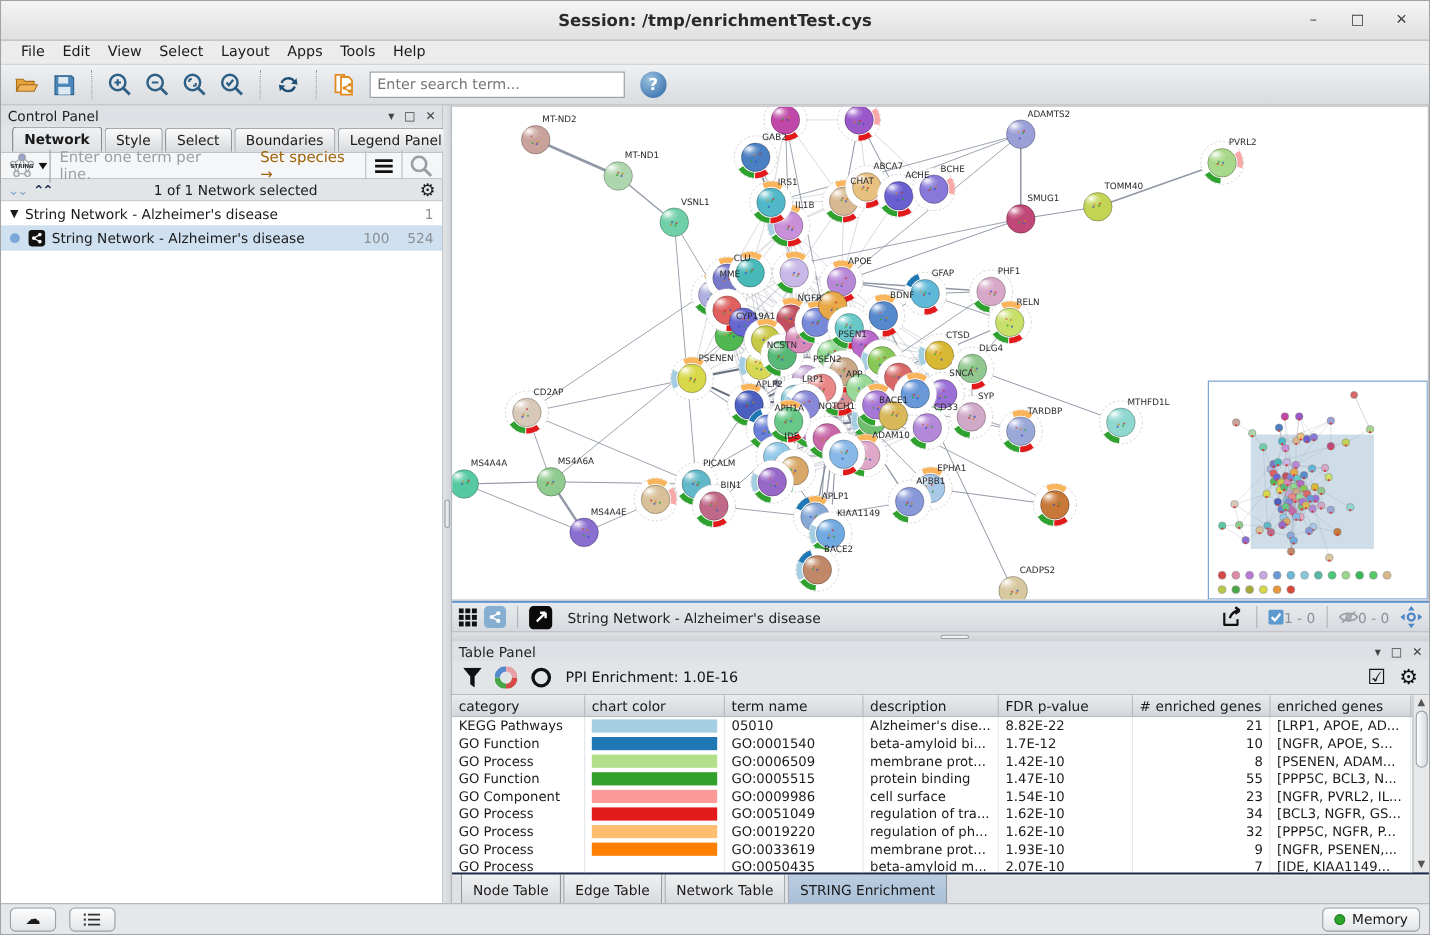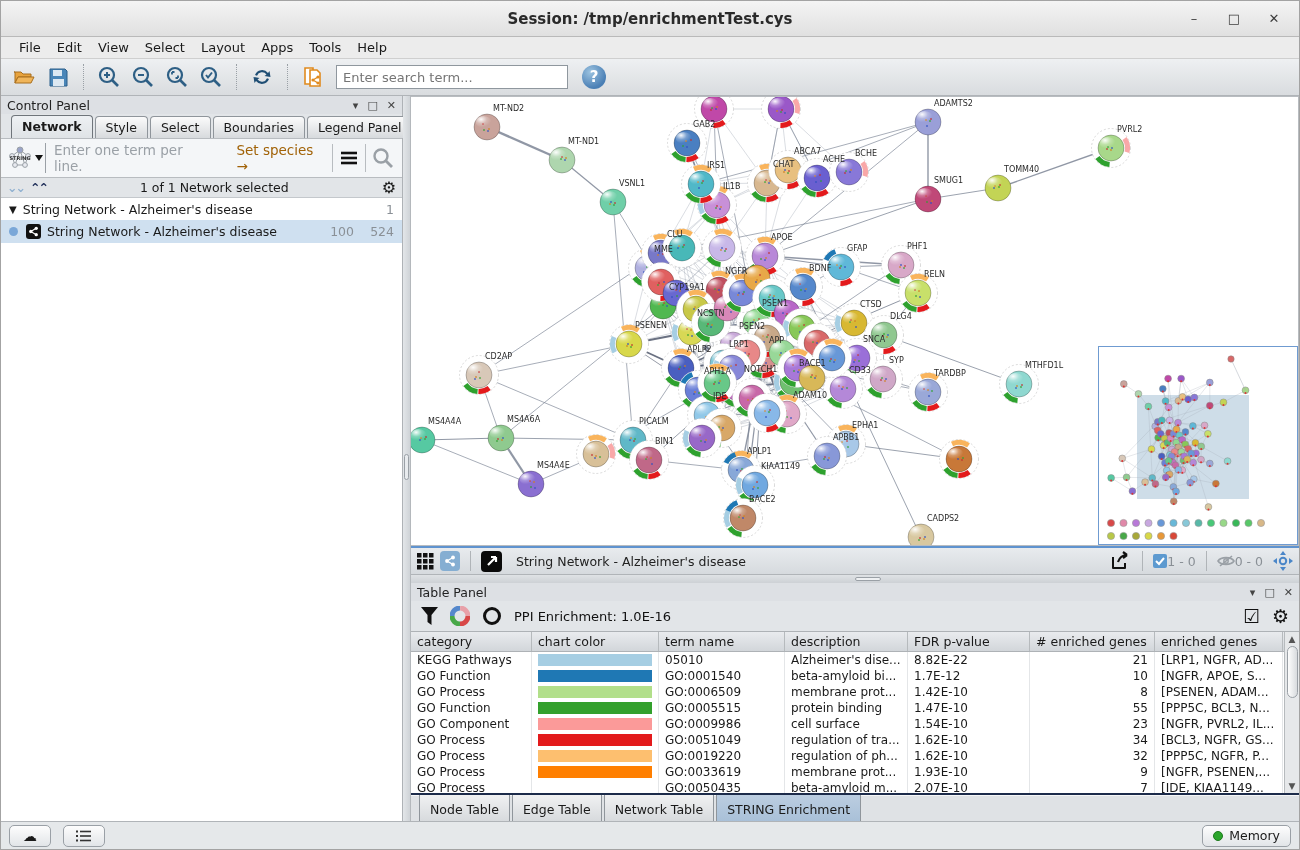--- a/index.html
+++ b/index.html
@@ -33,21 +33,21 @@
   .rightcol { flex:1; display:flex; flex-direction:column; min-width:0; }
 
   
   .phead { height:18px; display:flex; align-items:center; padding:0 6px; background:#dde0e4; font-size:12.5px; color:#222; }
   .phead .pt { flex:1; }
   .phead .pic { display:flex; gap:9px; color:#444; font-size:11px; align-items:center; }
   .cptabs { display:flex; align-items:flex-end; height:24px; padding-left:10px; gap:2px; background:#e2e5e8; }
   .cptab { border:1px solid #8f959b; border-bottom:none; border-radius:4px 4px 0 0; padding:3px 10px 3px;
     background:linear-gradient(#fbfbfb,#d7dadd); font-size:12.5px; white-space:nowrap; }
   .cptab.active { background:linear-gradient(#eef1f4,#dfe3e6); font-weight:bold; padding-bottom:4px; border-color:#6f757b; }
-  .stringrow { height:40px; background:#f4f6f8; border-top:1px solid #b8bcc0; border-bottom:1px solid #b8bcc0;
+  .stringrow { height:25px; background:#f4f6f8; border-top:1px solid #b8bcc0; border-bottom:1px solid #b8bcc0;
     display:flex; align-items:center; padding:0 4px; }
   .stringlogo { width:40px; display:flex; align-items:center; justify-content:center; gap:2px; }
   .stringinput { flex:1; border:none; background:transparent; font-size:13.5px; color:#333; padding-left:8px;
     border-left:1px solid #9aa0a6; height:30px; position:relative; display:flex; align-items:center; }
   .stringinput .ph { color:#9aa0a6; }
   .stringinput .species { color:#a16207; margin-left:26px; }
   .sbardiv { width:1px; height:28px; background:#b8bcc0; margin:0 6px; }
   .selrow { height:20px; display:flex; align-items:center; background:#e2e5e8; border-bottom:1px solid #c4c8cc; padding:0 6px; font-size:12.5px; }
   .selrow .chev { letter-spacing:-2px; font-weight:bold; }
   .selrow .mid { flex:1; text-align:center; color:#1a1a1a; }
@@ -2407,21 +2407,21 @@
             <div id="tbody">
                 <div class="gt-row">
                   <div class="c" style="width: 121px;">KEGG Pathways</div>
                   <div class="c" style="width: 127px;">
                     <div class="swatch" style="background: rgb(166, 206, 227);"></div>
                   </div>
                   <div class="c" style="width: 126px;">05010</div>
                   <div class="c" style="width: 123px;">Alzheimer's dise...</div>
                   <div class="c" style="width: 122px;">8.82E-22</div>
                   <div class="c" style="width: 125px; text-align: right;">21</div>
-                  <div class="c" style="width: 128px;">[LRP1, NGFR, AD...</div>
+                  <div class="c" style="width: 128px;">[LRP1, APOE, AD...</div>
                 </div>
                 <div class="gt-row">
                   <div class="c" style="width: 121px;">GO Function</div>
                   <div class="c" style="width: 127px;">
                     <div class="swatch" style="background: rgb(31, 120, 180);"></div>
                   </div>
                   <div class="c" style="width: 126px;">GO:0001540</div>
                   <div class="c" style="width: 123px;">beta-amyloid bi...</div>
                   <div class="c" style="width: 122px;">1.7E-12</div>
                   <div class="c" style="width: 125px; text-align: right;">10</div>

